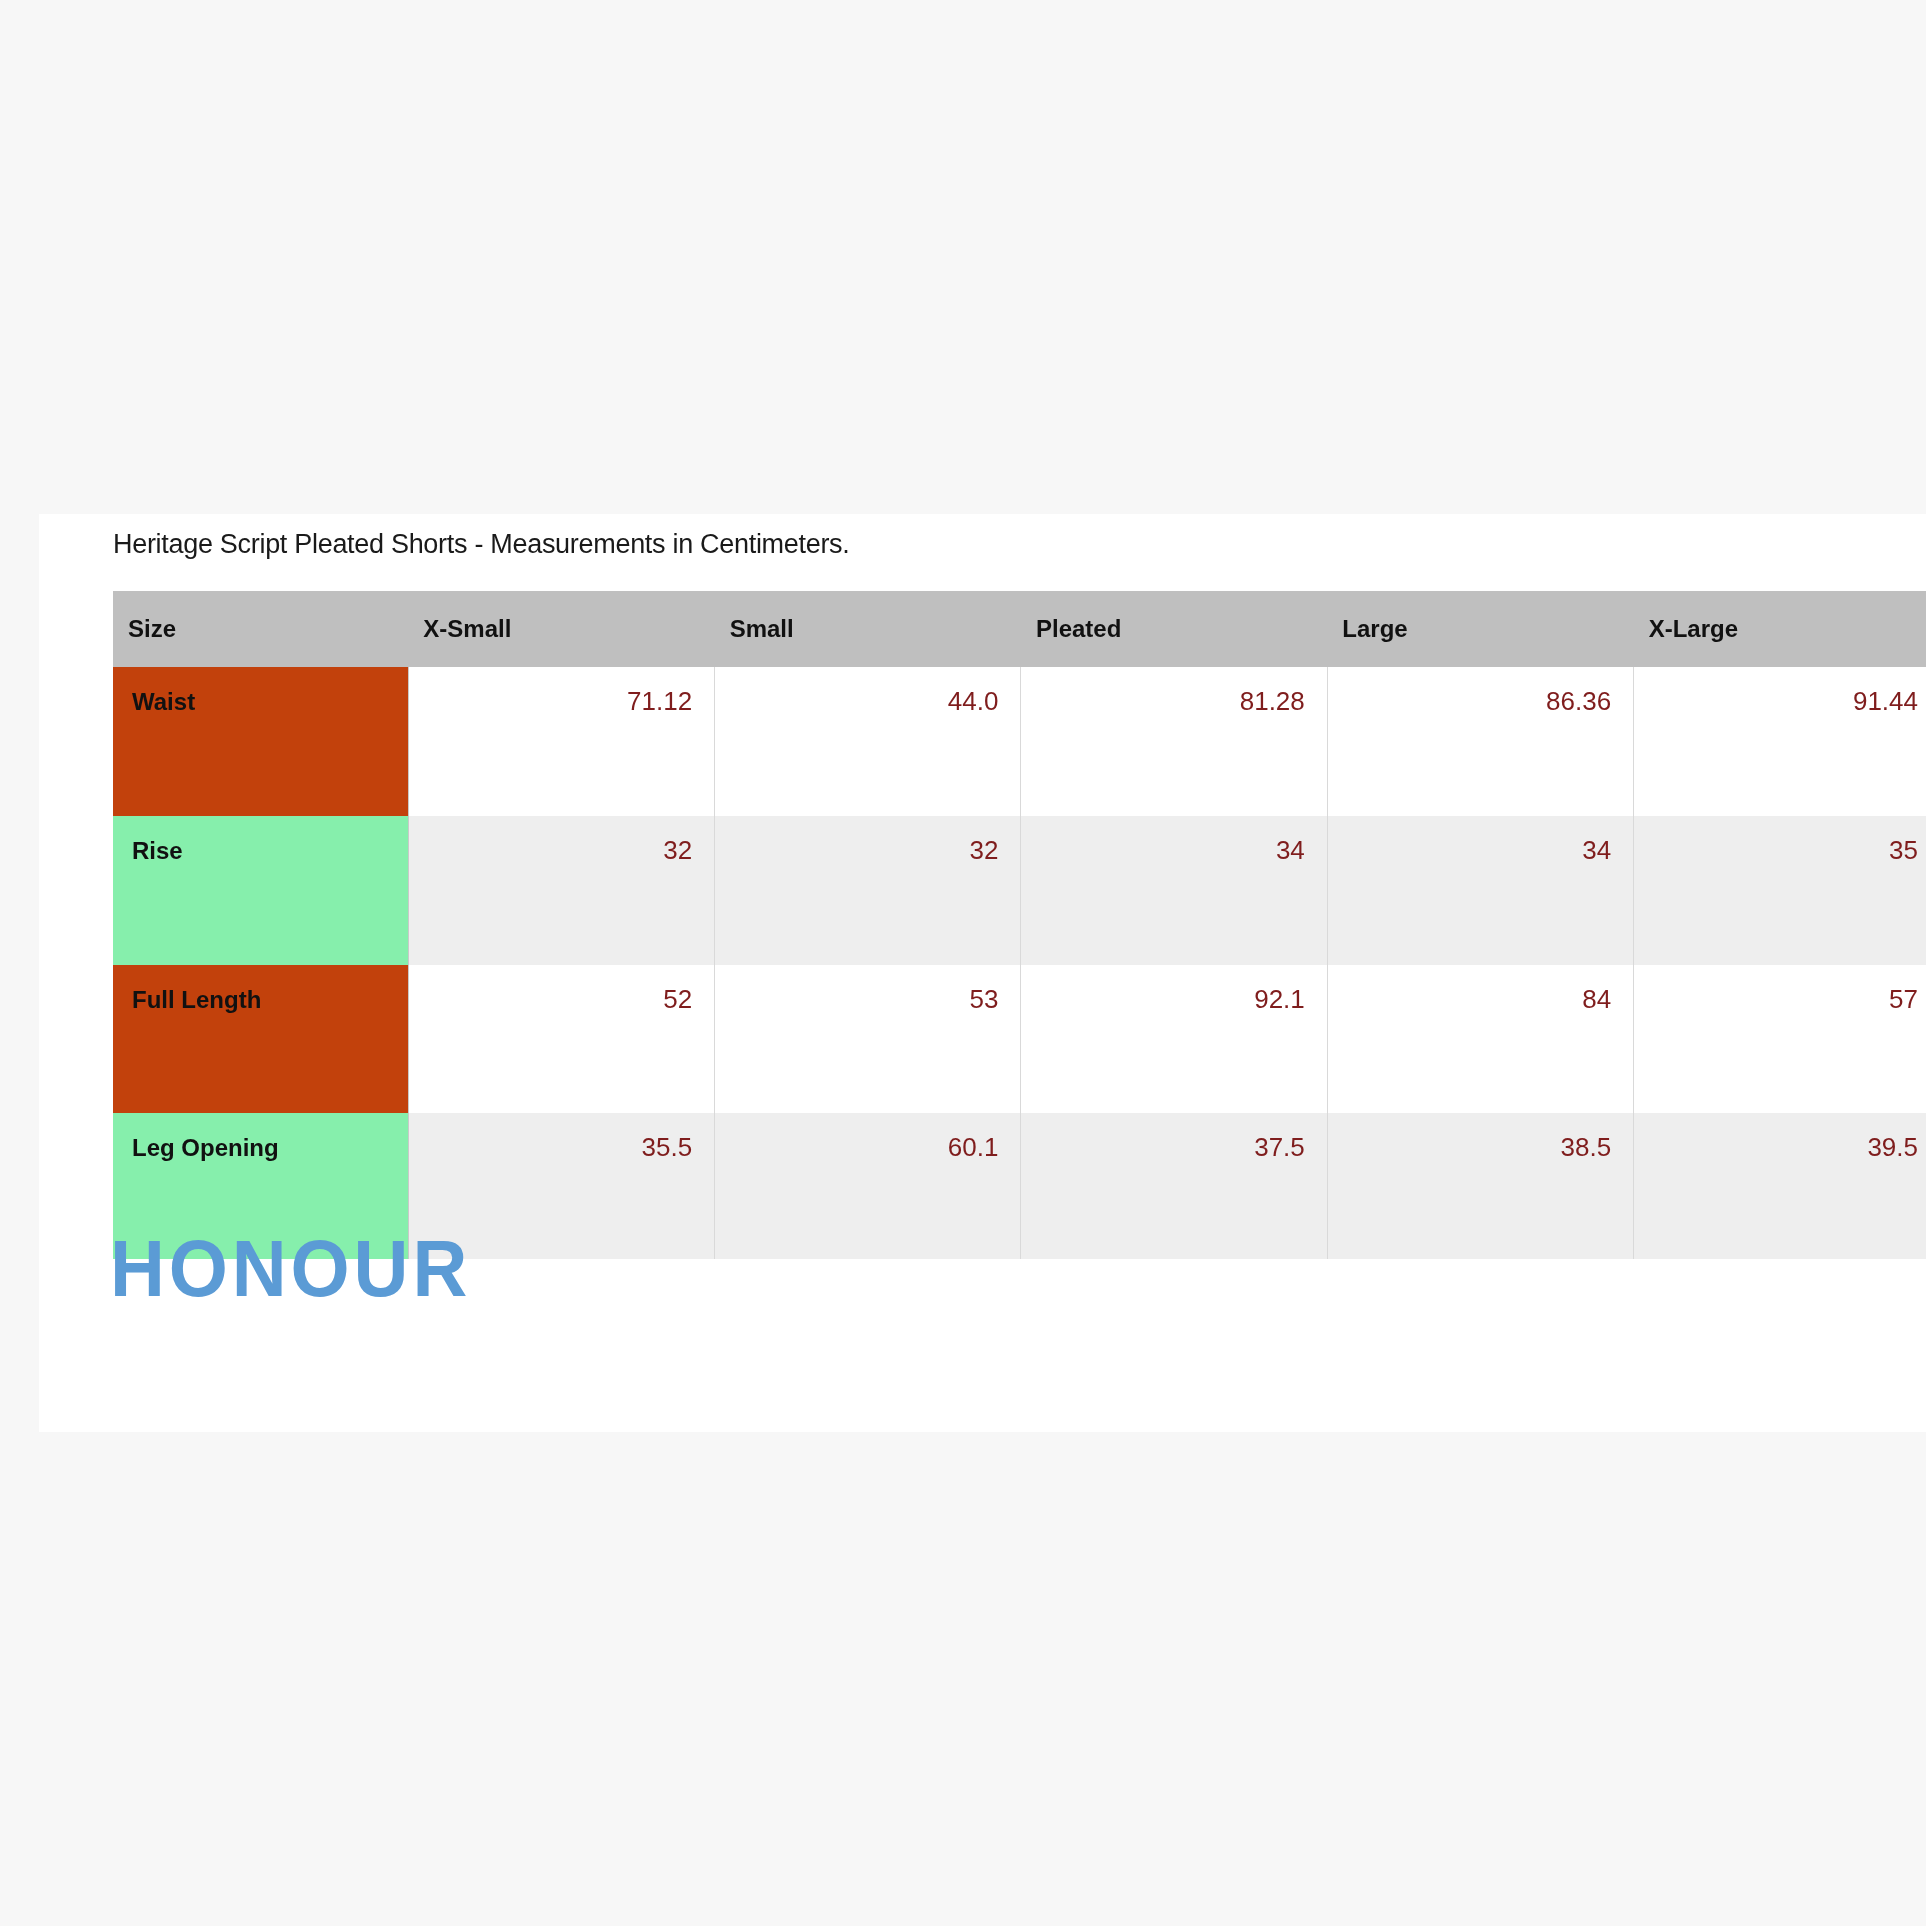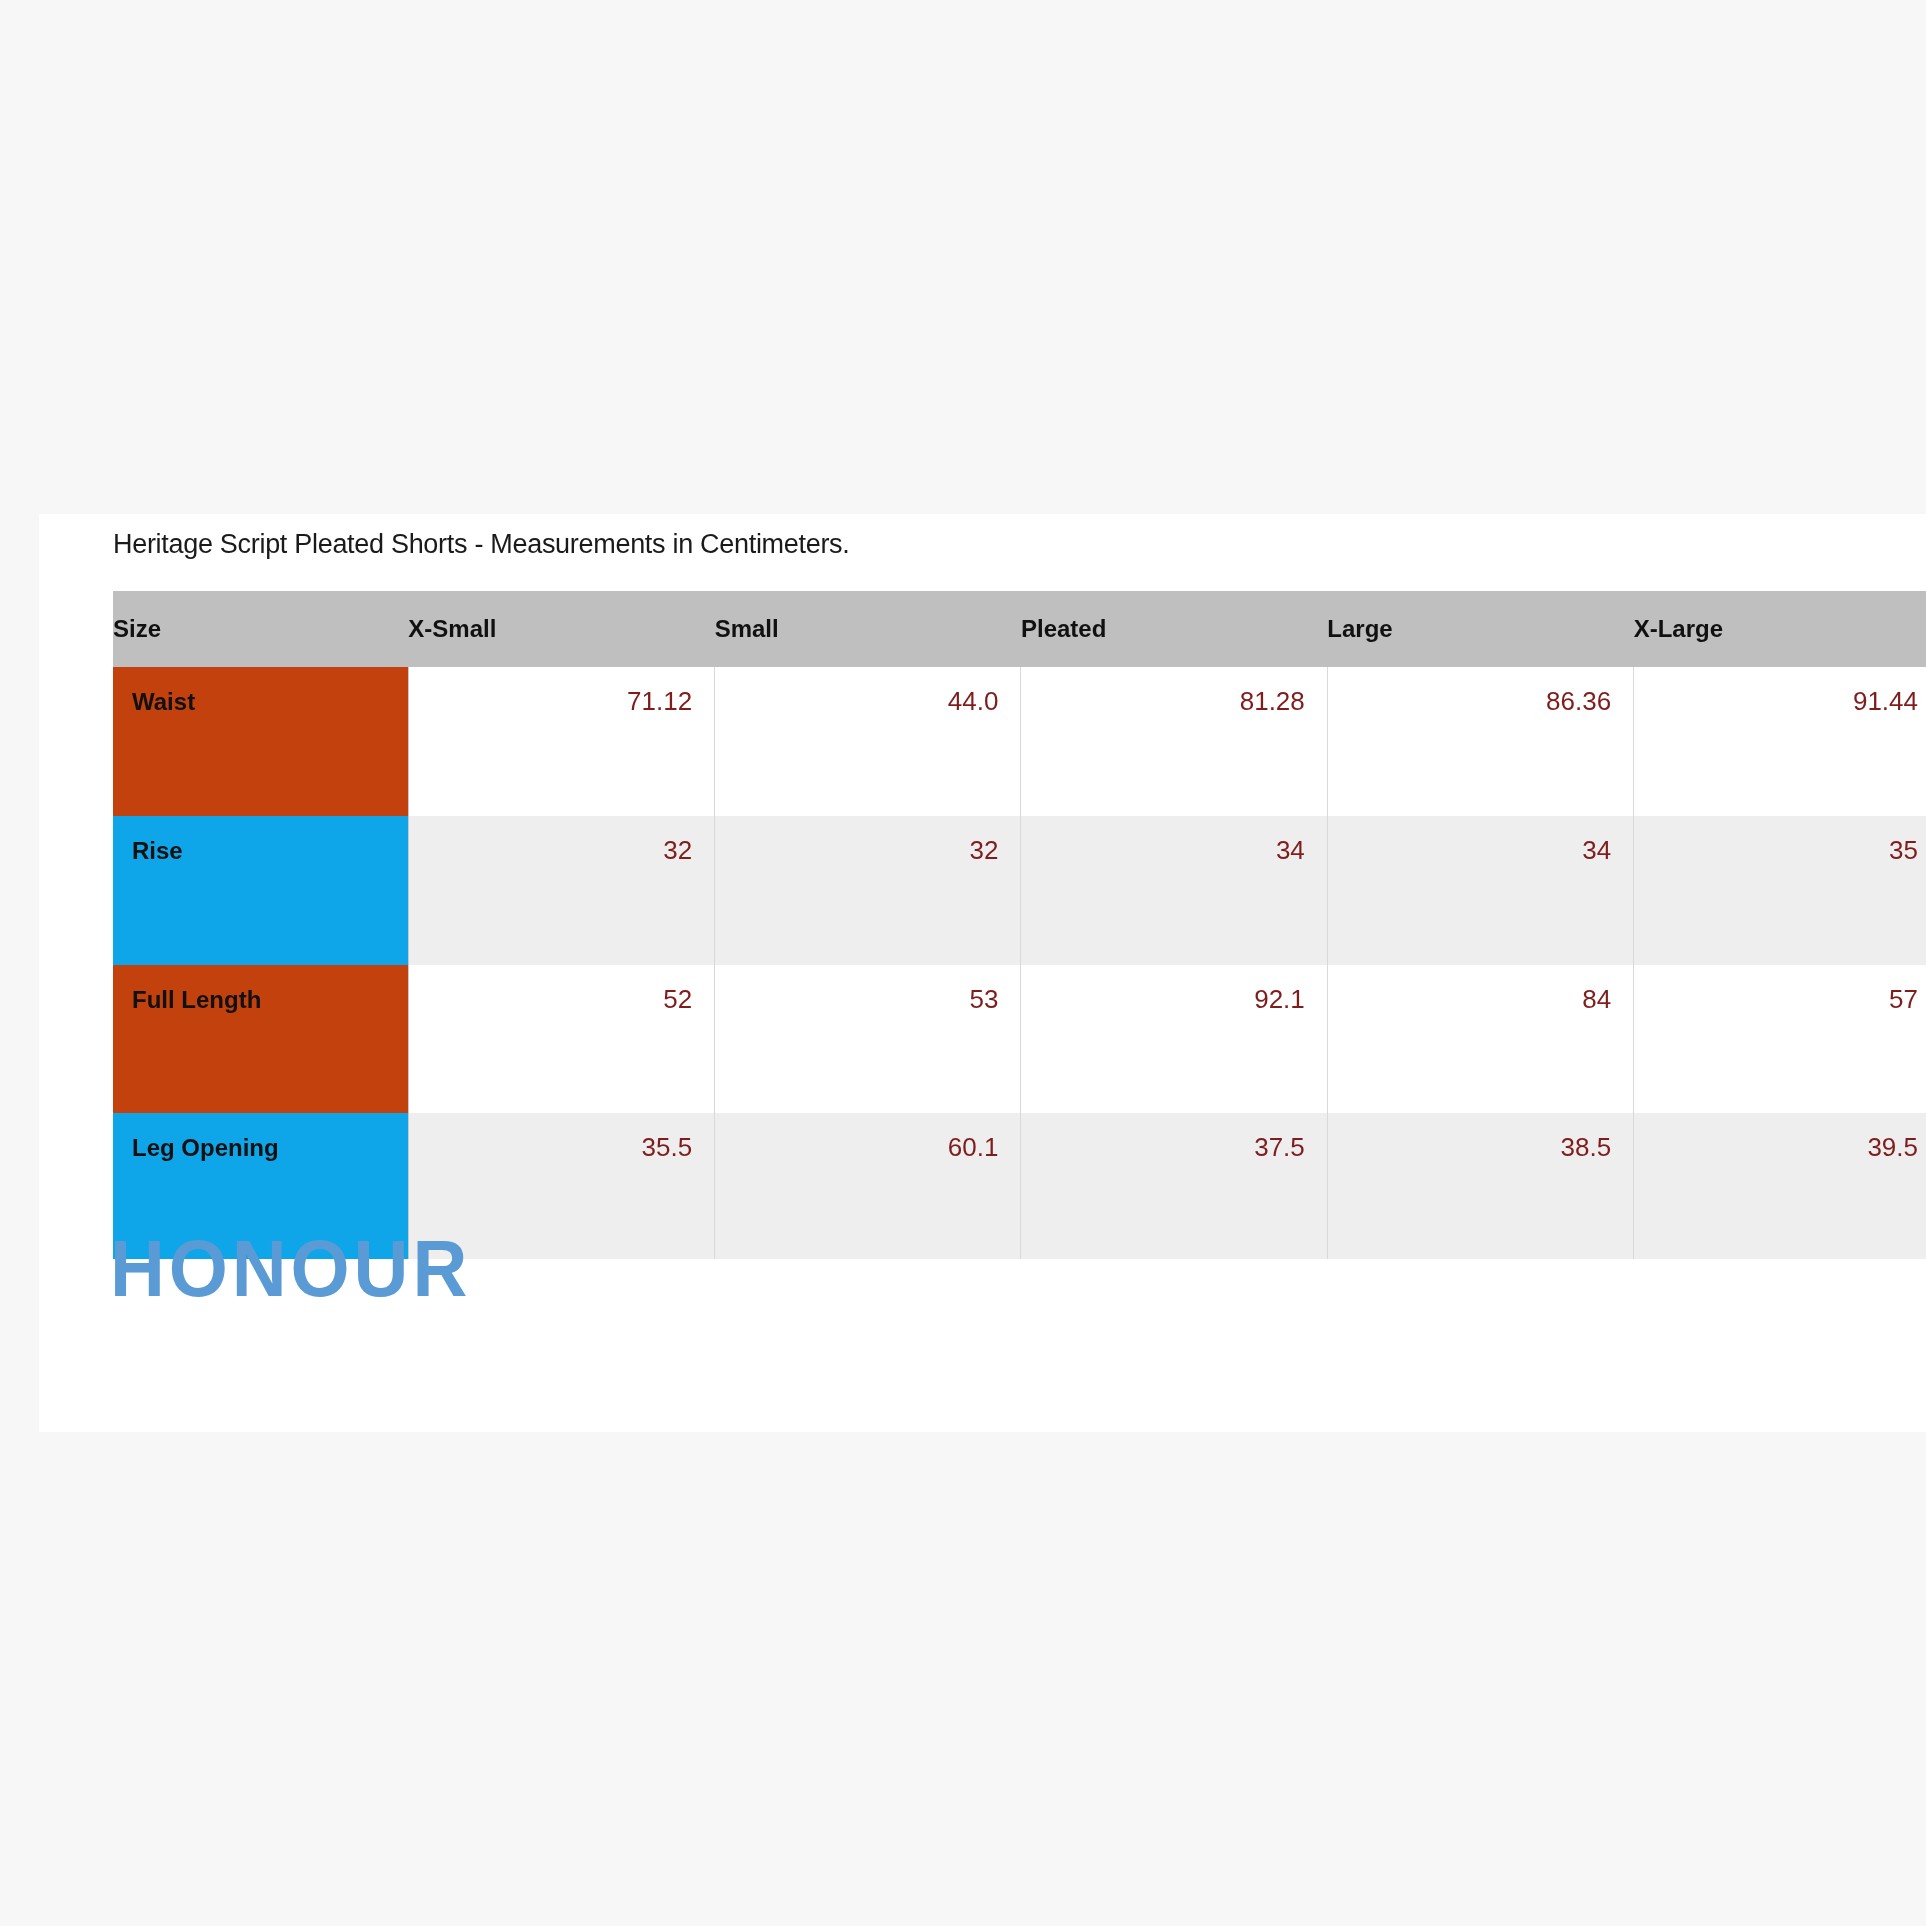--- a/index.html
+++ b/index.html
@@ -52,21 +52,21 @@
   }
 
   table.size-table {
     border-collapse: collapse;
     width: 1827px;
     table-layout: fixed;
   }
 
   table.size-table th,
   table.size-table td {
-    padding: 0;
+    padding: 15px;
     margin: 16px;
   }
 
   
   thead tr {
     background: #bfbfbf;
   }
   thead th {
     height: 76px;
     font-size: 24px;
@@ -88,21 +88,21 @@
     font-weight: bold;
     color: #111111;
     text-align: left;
     vertical-align: top;
     padding-left: 19px;
     padding-top: 20.5px;
     box-sizing: border-box;
     border-right: 1.3px solid #c9c9c9;
   }
   tbody tr.row-even th.rowlabel {
-    background: #0ea5e9;
+    background: #86efac;
   }
 
   tbody td.val {
     font-size: 26px;
     color: #7f1d1d;
     text-align: right;
     vertical-align: top;
     padding-right: 22px;
     padding-top: 19px;
     box-sizing: border-box;

